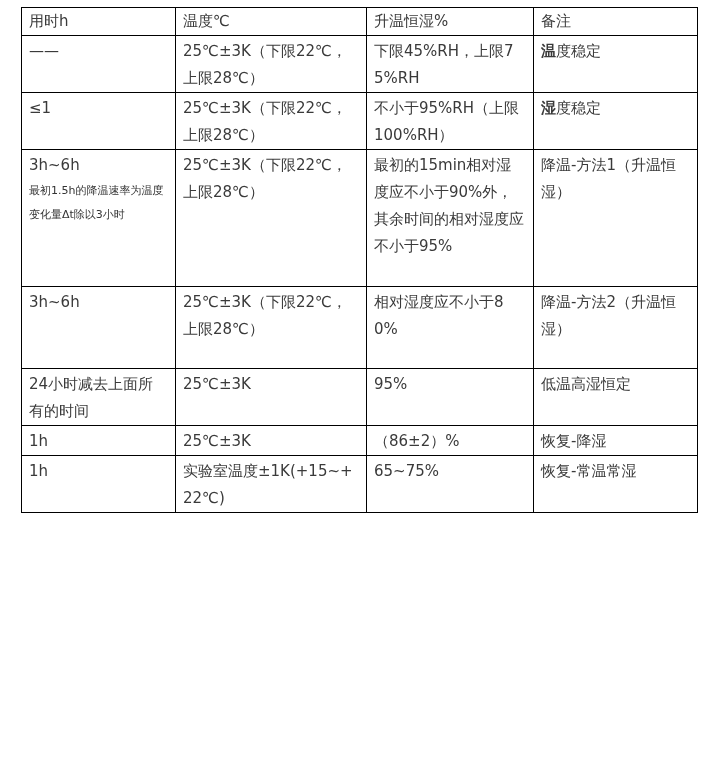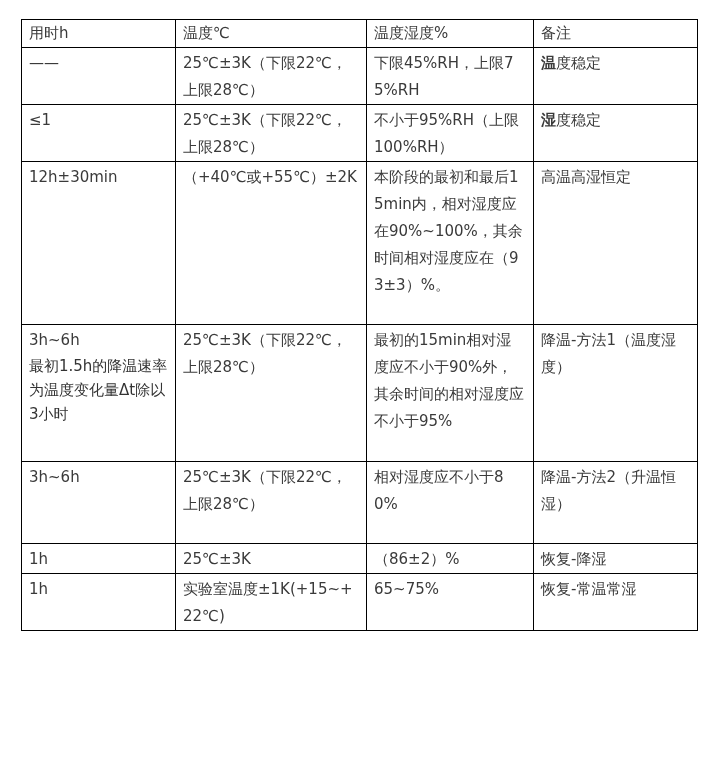--- a/index.html
+++ b/index.html
@@ -10,21 +10,21 @@
   body {
     width: 718px;
     height: 775px;
     position: relative;
     font-family: "DejaVu Sans", "Liberation Sans", sans-serif;
     color: #333333;
   }
   table.spec {
     position: absolute;
     left: 21px;
-    top: 19px;
+    top: 7px;
     border-collapse: collapse;
     table-layout: fixed;
     width: 677px;
     padding-left: 36px;
   }
   table.spec td {
     border: 1px solid #000000;
     vertical-align: top;
     padding: 2px 7px 0 7px;
     font-size: 15px;
@@ -36,21 +36,21 @@
   table.spec tr.hdr td {
     line-height: 24px;
     padding-top: 1px;
   }
   .c1 { width: 154px; }
   .c2 { width: 191px; }
   .c3 { width: 167px; }
   .c4 { width: 164px; }
   .note-small {
     display: block;
-    font-size: 15px;
+    font-size: 11px;
     line-height: 24px;
     color: #333;
   }
   .bold-first {
     font-weight: bold;
   }
 </style>
 </head>
 <body>
 
@@ -58,60 +58,60 @@
   <colgroup>
     <col class="c1">
       <col class="c2">
       <col class="c3">
       <col class="c4">
   </colgroup>
   <tbody>
     <tr class="hdr" style="height:28px">
       <td>用时h</td>
       <td>温度℃</td>
-      <td>温度湿度%</td>
+      <td>升温恒湿%</td>
       <td>备注</td>
     </tr>
 
     <tr style="height:55px">
       <td>——</td>
       <td>25℃±3K（下限22℃，上限28℃）</td>
       <td>下限45%RH，上限75%RH</td>
       <td><span class="bold-first">温</span><span>度稳定</span></td>
     </tr>
 
     <tr style="height:55px">
       <td>≤1</td>
       <td>25℃±3K（下限22℃，上限28℃）</td>
       <td>不小于95%RH（上限100%RH）</td>
       <td><span class="bold-first">湿</span><span>度稳定</span></td>
     </tr>
 
 
-    <tr style="height:163px">
-      <td>12h±30min</td>
-      <td>（+40℃或+55℃）±2K</td>
-      <td>本阶段的最初和最后15min内，相对湿度应在90%~100%，其余时间相对湿度应在（93±3）%。</td>
-      <td>高温高湿恒定</td>
-    </tr>
 
     <tr style="height:137px">
       <td><span>3h~6h</span><span class="note-small">最初1.5h的降温速率为温度变化量Δt除以3小时</span></td>
       <td>25℃±3K（下限22℃，上限28℃）</td>
       <td>最初的15min相对湿度应不小于90%外，其余时间的相对湿度应不小于95%</td>
-      <td>降温-方法1（温度湿度）</td>
+      <td>降温-方法1（升温恒湿）</td>
     </tr>
 
     <tr style="height:82px">
       <td>3h~6h</td>
       <td>25℃±3K（下限22℃，上限28℃）</td>
       <td>相对湿度应不小于80%</td>
       <td>降温-方法2（升温恒湿）</td>
     </tr>
 
+    <tr style="height:54px">
+      <td>24小时减去上面所有的时间</td>
+      <td>25℃±3K</td>
+      <td>95%</td>
+      <td>低温高湿恒定</td>
+    </tr>
 
     <tr style="height:28px">
       <td>1h</td>
       <td>25℃±3K</td>
       <td>（86±2）%</td>
       <td>恢复-降湿</td>
     </tr>
 
     <tr style="height:55px">
       <td>1h</td>

